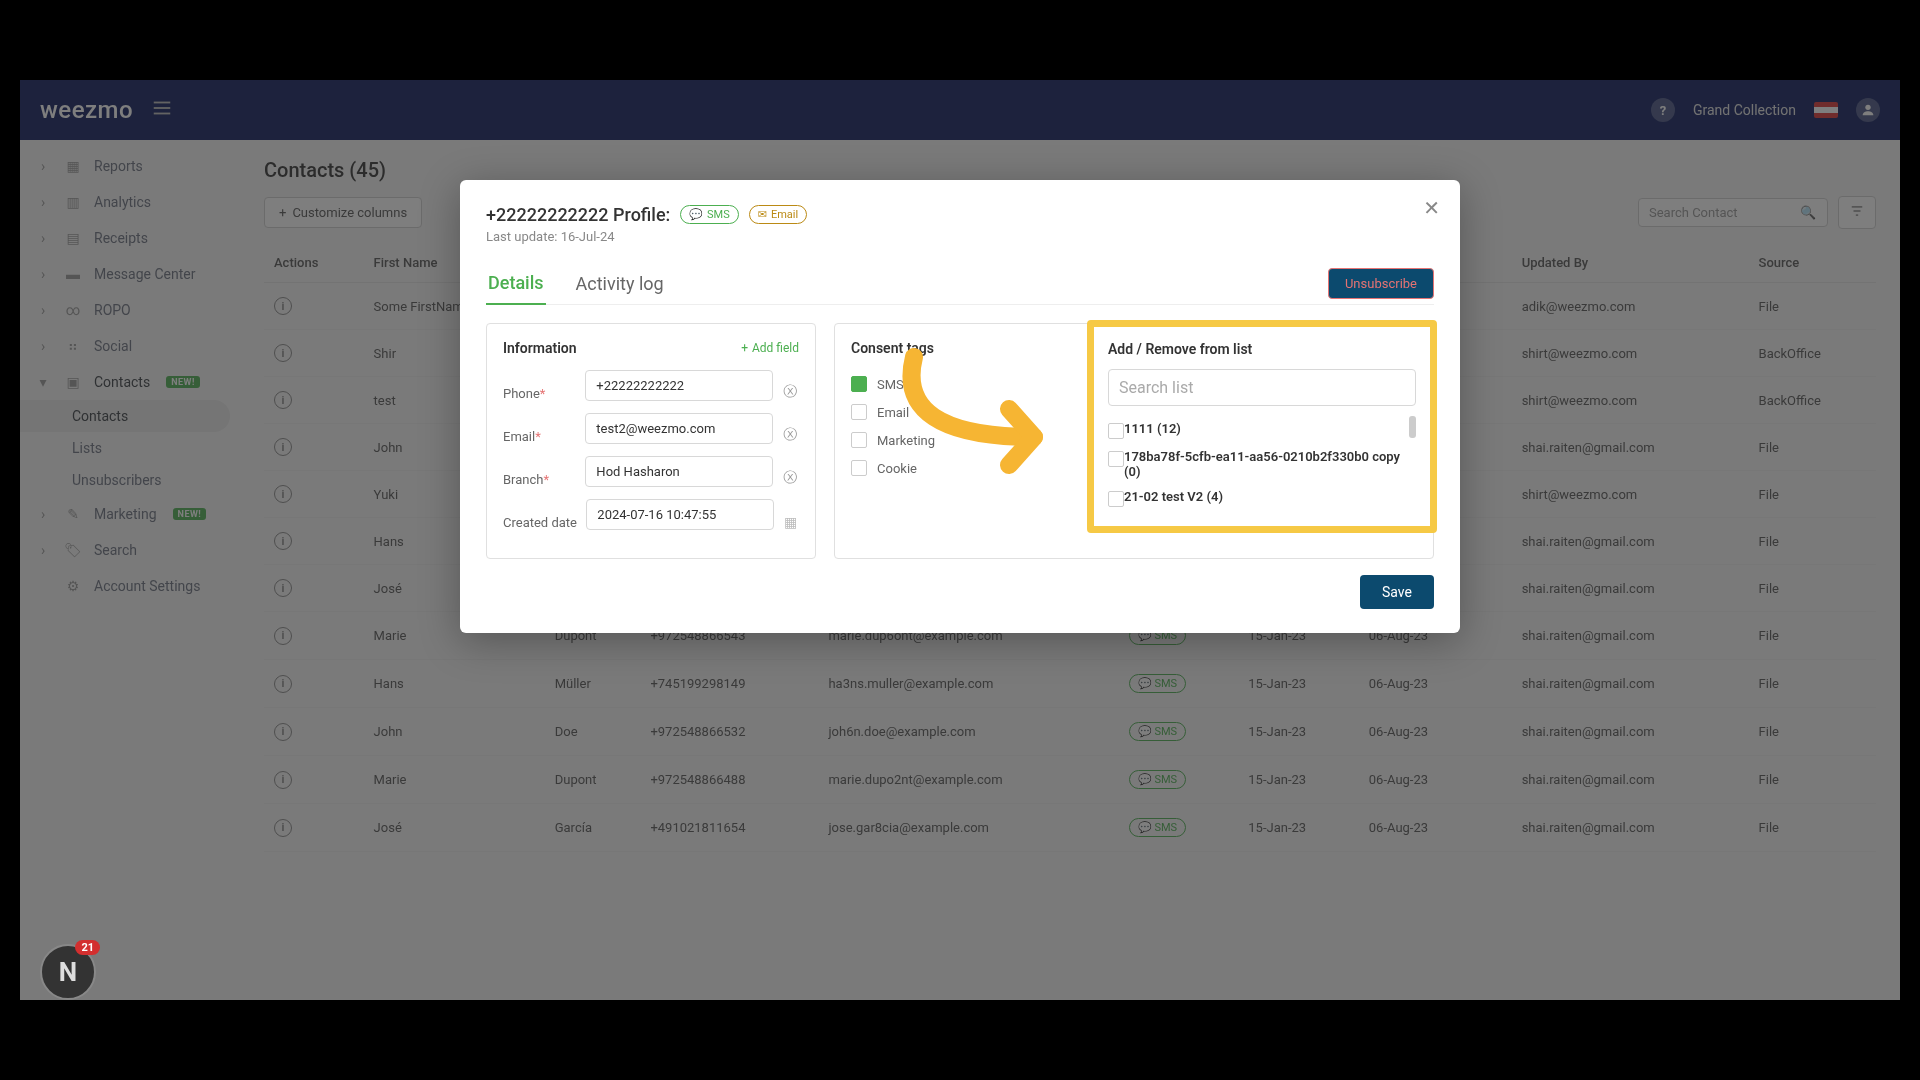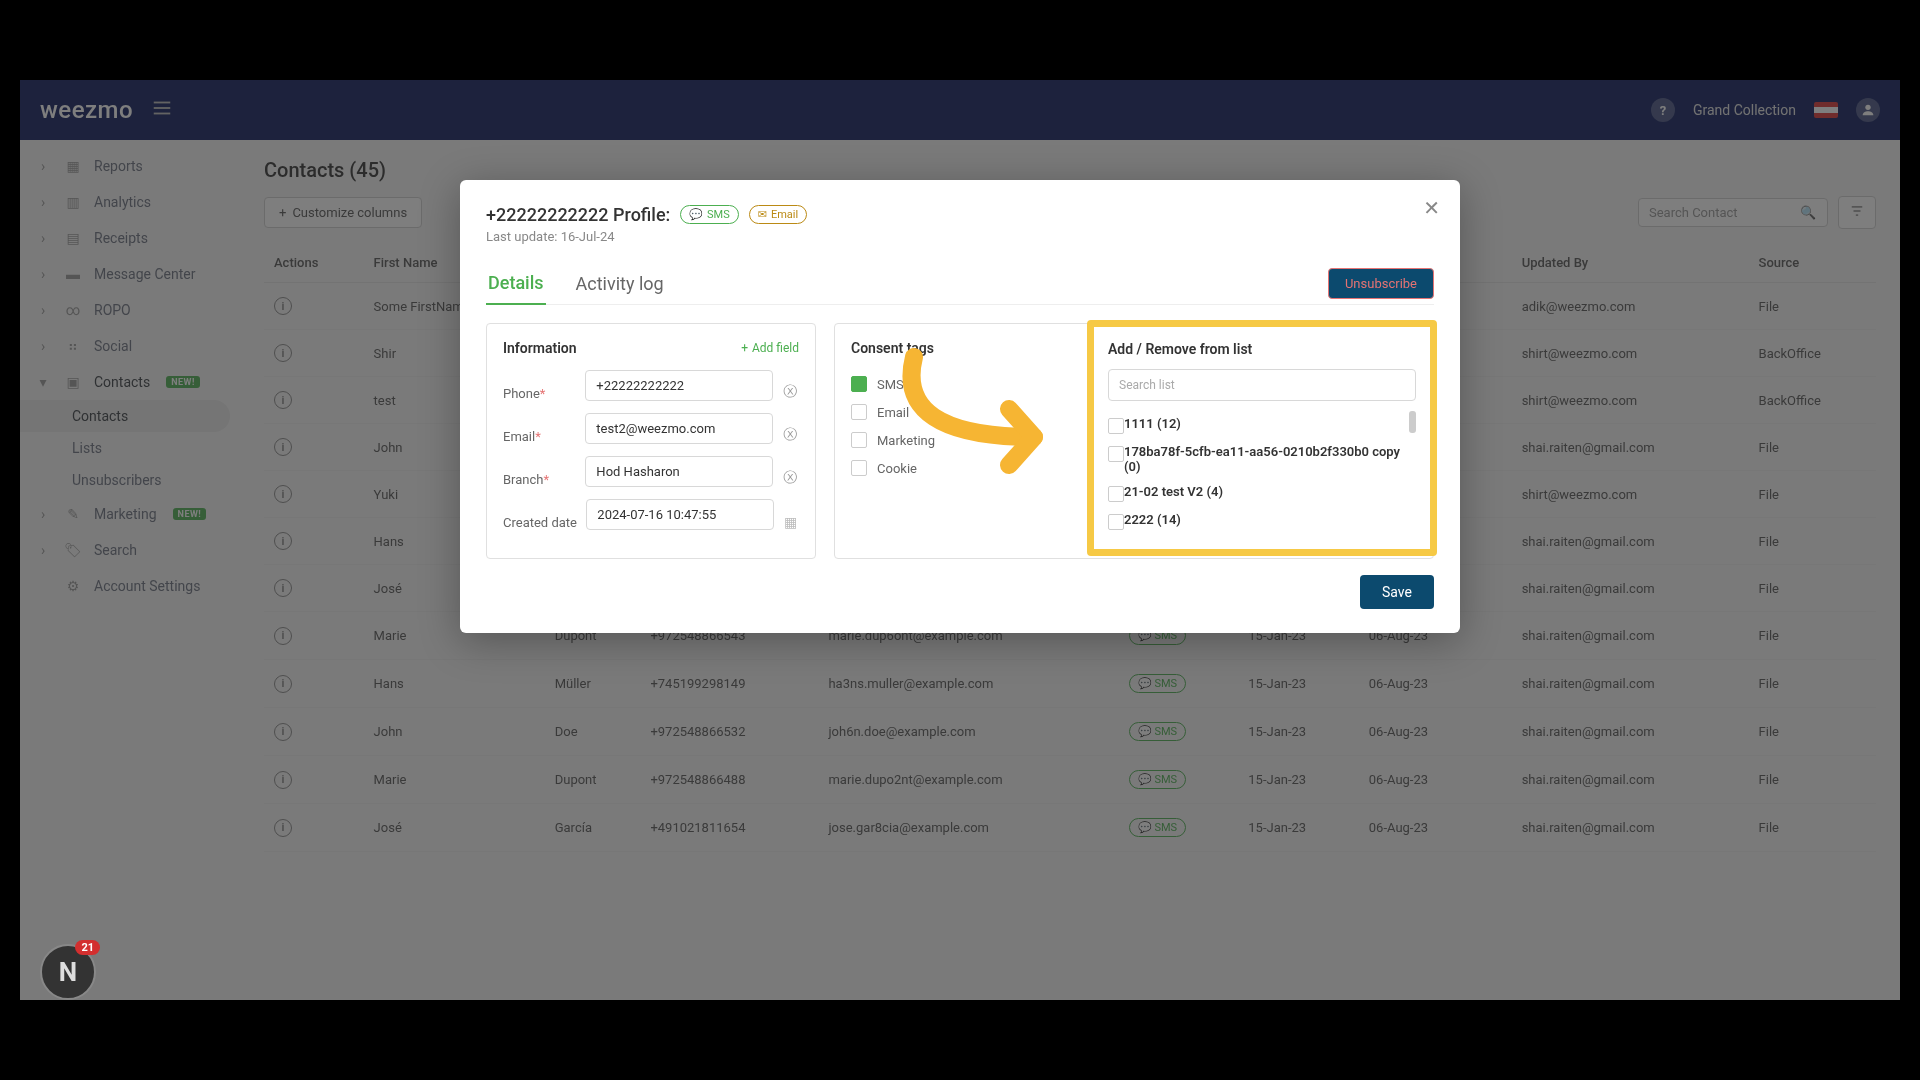--- a/index.html
+++ b/index.html
@@ -54,21 +54,21 @@
 .field-label { width: 84px; font-size: 13px; color: #666; }
 .req { color: #e57373; }
 .field-input { flex: 1; border: 1px solid #d8d8d8; border-radius: 4px; padding: 7px 10px; font-size: 13px; color: #333; background: #fff; }
 .clear-x { margin-left: 8px; color: #999; cursor: pointer; font-size: 14px; width: 18px; text-align: center; }
 .consent-item { display: flex; align-items: center; gap: 10px; padding: 6px 0; font-size: 13px; color: #666; }
 .chk { width: 16px; height: 16px; border: 1px solid #ccc; border-radius: 2px; }
 .chk.on { background: #4caf50; border-color: #4caf50; }
 
 .hl-box { position: absolute; right: -4px; top: -4px; width: 350px; border: 7px solid #f6c945; border-radius: 4px; background: #fff; padding: 14px; z-index: 5; }
 .hl-title { font-size: 14px; font-weight: 600; color: #333; margin-bottom: 12px; }
-.hl-search { border: 1px solid #d8d8d8; border-radius: 4px; padding: 8px 10px; font-size: 12px; color: #aaa; margin-bottom: 10px; }
+.hl-search { border: 1px solid #d8d8d8; border-radius: 4px; padding: 8px 10px; font-size: 16px; color: #aaa; margin-bottom: 10px; }
 .hl-list { max-height: 130px; overflow-y: auto; position: relative; }
 .hl-item { display: flex; align-items: flex-start; gap: 0; padding: 5px 0; font-size: 13px; color: #333; font-weight: 600; }
 .hl-item .chk { margin-top: 2px; flex-shrink: 0; }
 .hl-scrollthumb { position: absolute; right: 0; top: 0; width: 7px; height: 22px; background: #ccc; border-radius: 3px; }
 
 .arrow-svg { position: absolute; left: -210px; top: 10px; width: 210px; height: 160px; pointer-events: none; z-index: 6; }
 .save-btn { margin-top: 16px; margin-left: auto; display: block; background: #0c4a6e; color: #fff; border: none; padding: 9px 22px; border-radius: 4px; font-size: 14px; cursor: pointer; }
 
 .app-badge { position: absolute; left: 20px; bottom: 0px; width: 56px; height: 56px; border-radius: 50%; background: #333; border: 2px solid #888; display: flex; align-items: center; justify-content: center; color: #ddd; font-size: 26px; font-weight: bold; z-index: 30; }
 .app-badge .cnt { position: absolute; top: -6px; right: -6px; background: #d32f2f; color: #fff; font-size: 11px; border-radius: 10px; padding: 1px 6px; font-weight: bold; }
@@ -426,24 +426,20 @@
                 <span>1111 (12)</span>
               </div>
               <div class="hl-item">
                 <span class="chk"></span>
                 <span>178ba78f-5cfb-ea11-aa56-0210b2f330b0 copy (0)</span>
               </div>
               <div class="hl-item">
                 <span class="chk"></span>
                 <span>21-02 test V2 (4)</span>
               </div>
-              <div class="hl-item">
-                <span class="chk"></span>
-                <span>2222 (14)</span>
-              </div>
             </div>
         </div>
       </div>
     </div>
     <button class="save-btn">Save</button>
   </div>
 
   <div class="app-badge">
     <span>N</span>
     <span class="cnt">21</span>

